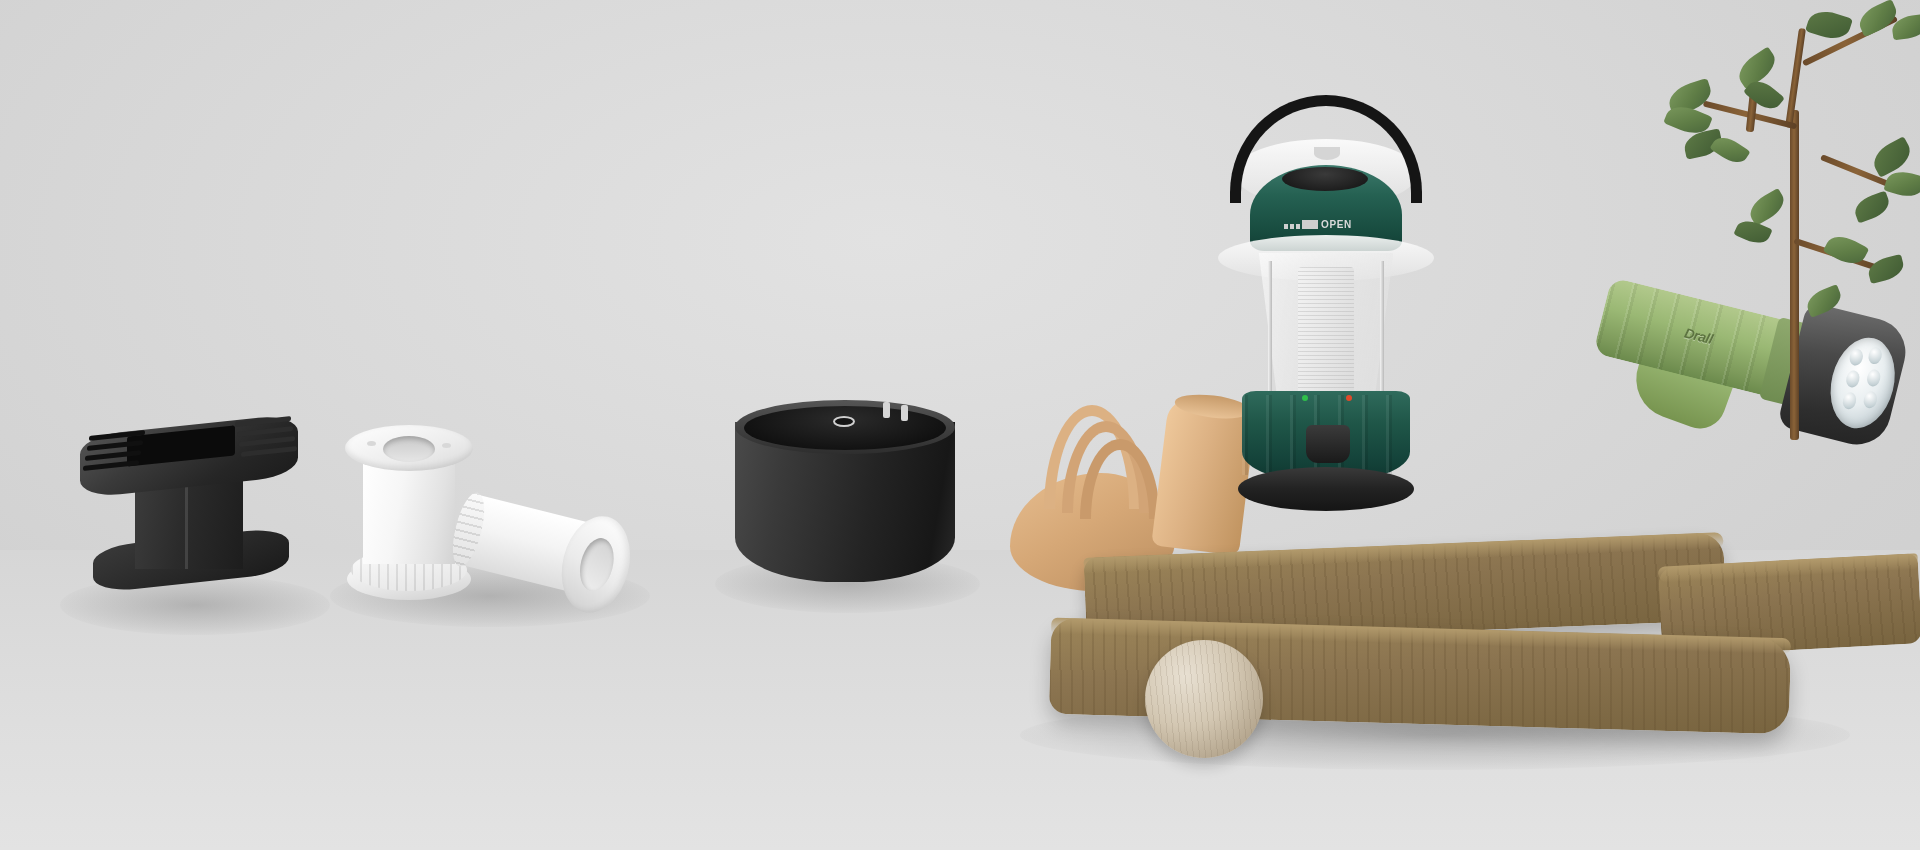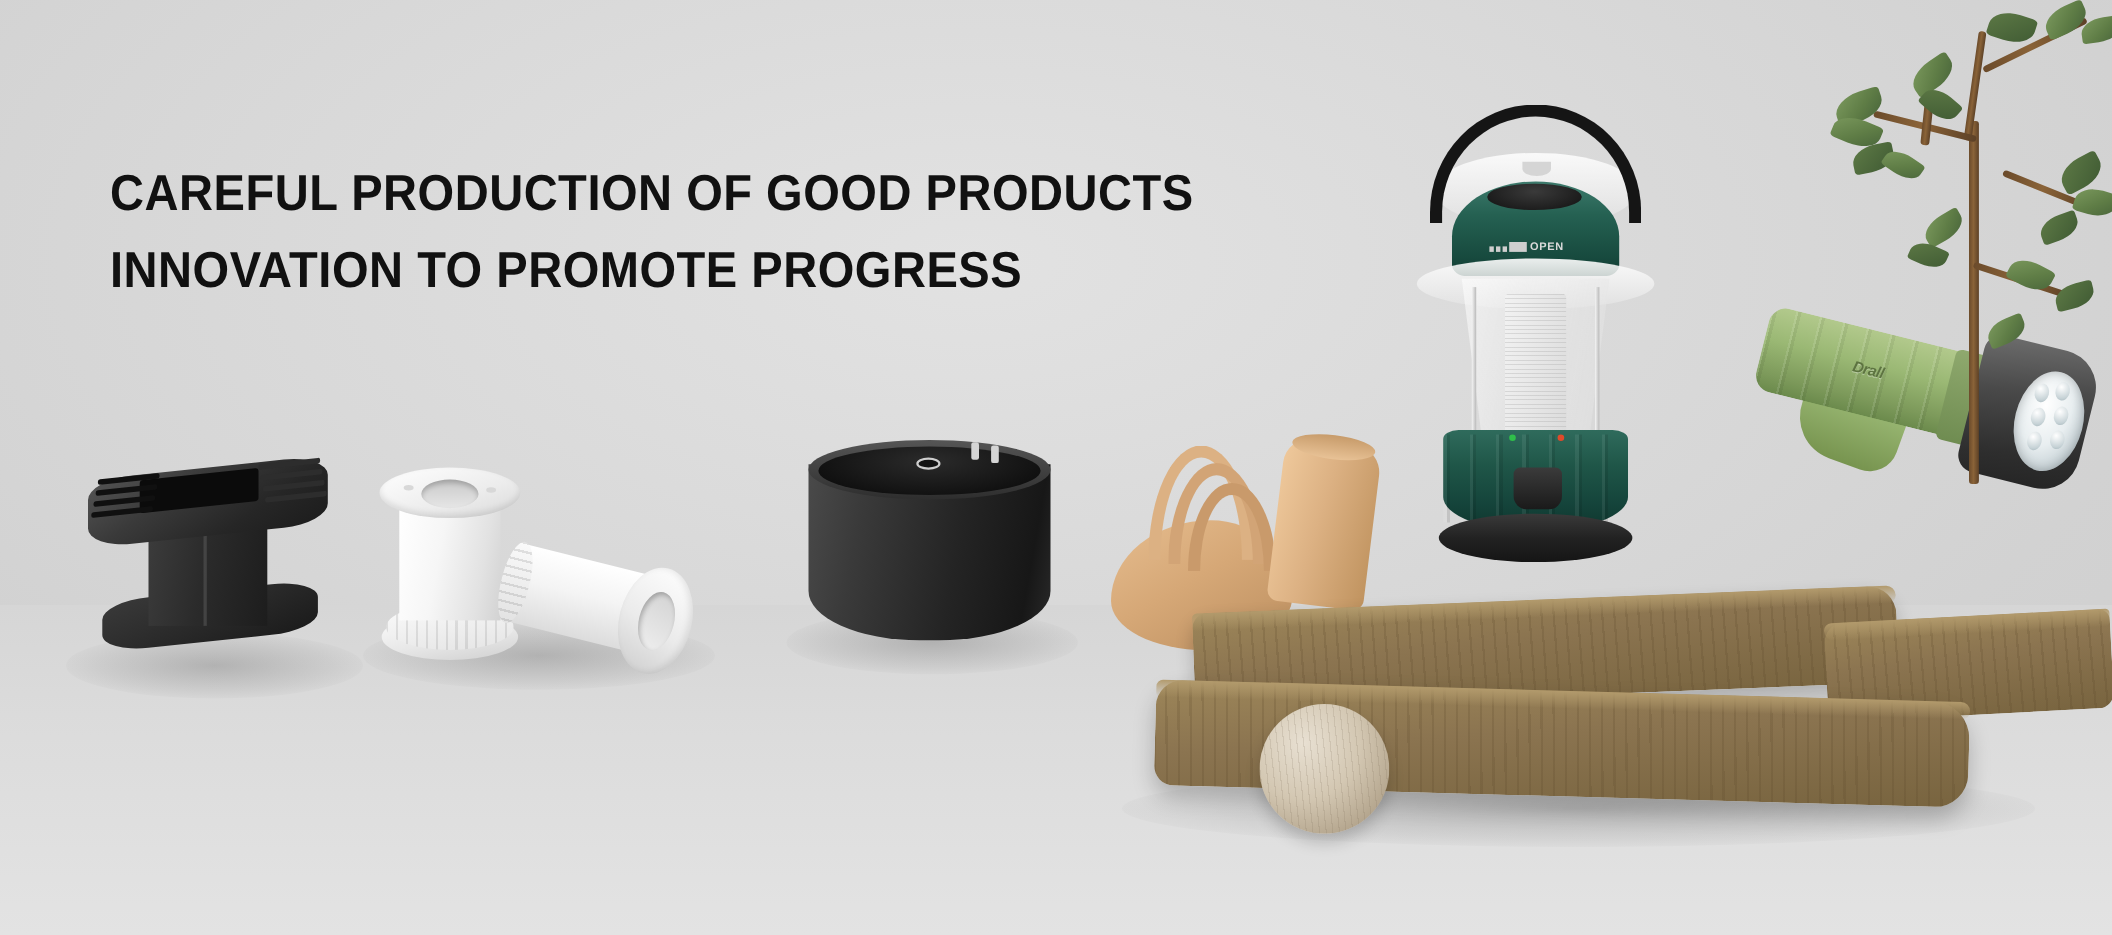--- a/index.html
+++ b/index.html
@@ -219,21 +219,21 @@
   #stone-ball {
     left:1145px; top:640px; width:118px; height:118px;
     border-radius:50%;
     background:
       repeating-linear-gradient(84deg, rgba(120,105,85,.16) 0 1px, rgba(0,0,0,0) 1px 6px),
       radial-gradient(circle at 34% 30%, #e8e0d2 0%, #d3c7b2 45%, #b3a48c 80%, #97886f 100%);
     box-shadow:0 8px 14px rgba(0,0,0,.18);
   }
 
   
-  #lantern { left:1276px; top:95px; width:240px; height:400px; }
+  #lantern { left:1206px; top:95px; width:240px; height:400px; }
   .ln-handle {
     position:absolute; left:24px; top:0; width:192px; height:108px;
     border:11px solid #151515;
     border-bottom:none;
     border-radius:52% 52% 0 0/94% 94% 0 0;
     background:transparent;
   }
   .ln-handle-notch {
     position:absolute; left:108px; top:52px; width:26px; height:13px;
     background:#d5d5d5; border-radius:0 0 50% 50%;
@@ -358,24 +358,20 @@
   }
   .lf.dark { background:linear-gradient(140deg,#5e7a46,#3f5a33); }
 </style>
 </head>
 <body>
 
 <div class="banner">
 
   <div class="floor"></div>
 
-  <div class="headline">
-    <div class="line">CAREFUL PRODUCTION OF GOOD PRODUCTS</div>
-    <div class="line">INNOVATION TO PROMOTE PROGRESS</div>
-  </div>
 
   <div class="shadow-soft" style="left:60px;top:575px;width:270px;height:60px;"></div>
   <div class="shadow-soft" style="left:330px;top:565px;width:320px;height:62px;"></div>
   <div class="shadow-soft" style="left:715px;top:555px;width:265px;height:58px;"></div>
   <div class="shadow-soft" style="left:1020px;top:700px;width:830px;height:70px;"></div>
 
   <div class="obj" id="bobbin-black">
     <div class="bb-base"></div>
     <div class="bb-body"></div>
     <div class="bb-divider"></div>

